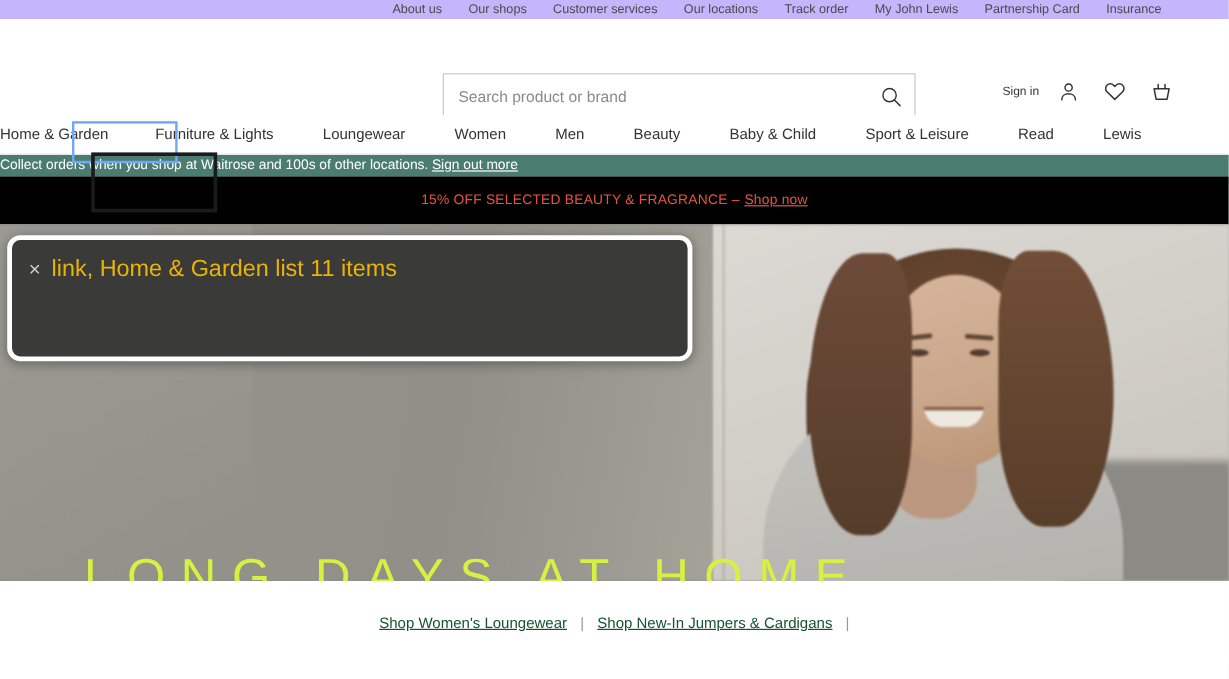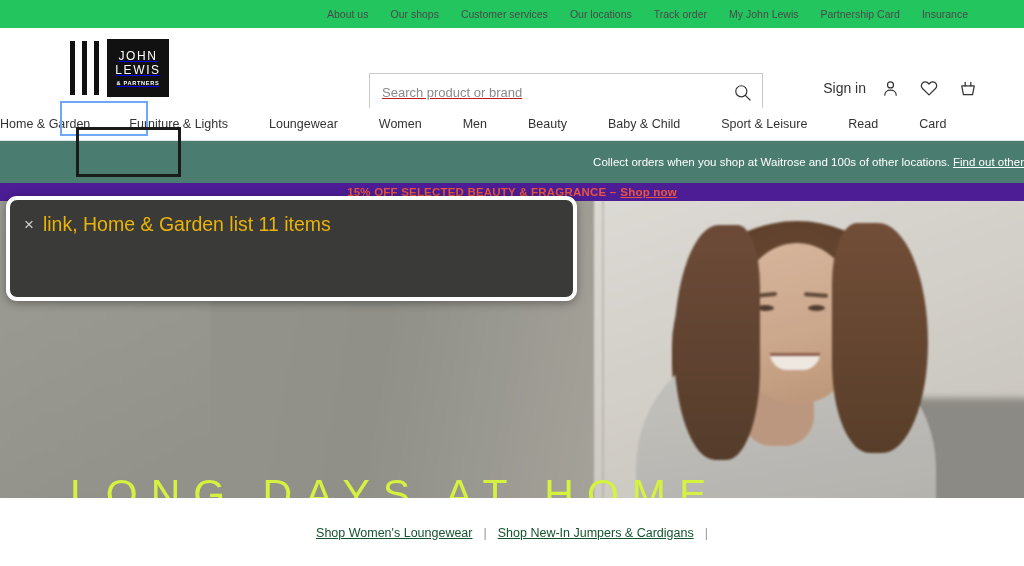--- a/index.html
+++ b/index.html
@@ -5,21 +5,21 @@
   * { box-sizing: border-box; margin: 0; padding: 0; }
   html, body {
     width: 1024px; height: 566px;
     font-family: "Liberation Sans", sans-serif;
     background: #ffffff; overflow: hidden;
   }
   #page { position: relative; width: 1024px; height: 566px; }
 
   
   .utility-bar {
-    height: 28px; background: #22c55e;
+    height: 16px; background: #c4b5fd;
     display: flex; align-items: center; justify-content: flex-end;
     padding-right: 56px; gap: 22px;
   }
   .utility-link {
     font-size: 10.5px; color: #4a4a4a; text-decoration: none; white-space: nowrap;
   }
 
   
   .header {
     height: 80px; background: #fff;
@@ -38,58 +38,58 @@
 
   .search-wrap {
     position: absolute; left: 369px; top: 45px;
     width: 394px; height: 38px;
     border: 1px solid #c9c9c9; background: #fff;
     display: flex; align-items: center;
   }
   .search-input {
     flex: 1; border: none; outline: none; background: transparent;
     font-family: "Liberation Sans", sans-serif;
-    font-size: 13px; color: #b91c1c; padding: 0 12px; text-decoration: underline;
+    font-size: 13px; color: #b91c1c; padding: 0 12px;
   }
   .search-input::placeholder { color: #8a8a8a; }
   .search-btn {
     width: 40px; height: 36px; border: none; background: transparent;
     display: flex; align-items: center; justify-content: center; cursor: pointer;
   }
 
   .account {
     position: absolute; right: 46px; top: 50px;
     display: flex; align-items: center; gap: 19px;
   }
-  .signin-link { font-size: 14px; color: #333; text-decoration: none; margin-right: -4px; }
+  .signin-link { font-size: 10px; color: #333; text-decoration: none; margin-right: -4px; }
   .acc-icon { display: flex; align-items: center; justify-content: center; cursor: pointer; }
 
   
   .main-nav {
     height: 33px; background: #fff; border-bottom: 1px solid #e3e3e3;
     display: flex; align-items: center; gap: 0;
     position: relative;
   }
   .nav-item {
     font-size: 12.5px; color: #333; text-decoration: none;
     white-space: nowrap; padding: 0 0; margin-right: 41px;
   }
   .nav-item.first { margin-right: 39px; }
 
   
   .green-banner {
-    height: 42px; background: #4a7d70; color: #fff;
-    display: flex; align-items: center; justify-content: flex-end;
+    height: 18px; background: #4a7d70; color: #fff;
+    display: flex; align-items: center; justify-content: flex-start;
     font-size: 11.5px;
   }
   .green-banner a { color: #fff; text-decoration: underline; margin-left: 3px; }
   .promo-banner {
-    height: 18px; background: #4c1d95;
+    height: 40px; background: #000000;
     display: flex; align-items: center; justify-content: center;
-    font-size: 11.5px; color: #e8543f; font-weight: 700; letter-spacing: 0.2px;
+    font-size: 11.5px; color: #e8543f; font-weight: 400; letter-spacing: 0.2px;
   }
   .promo-banner a { color: #e8543f; text-decoration: underline; margin-left: 4px; }
 
   
   .hero {
     position: relative; height: 297px; width: 1024px; overflow: hidden;
     background: #737373;
   }
   .hero-bg {
     position: absolute; inset: 0;
@@ -221,32 +221,20 @@
     <a class="utility-link" href="#">Customer services</a>
     <a class="utility-link" href="#">Our locations</a>
     <a class="utility-link" href="#">Track order</a>
     <a class="utility-link" href="#">My John Lewis</a>
     <a class="utility-link" href="#">Partnership Card</a>
     <a class="utility-link" href="#">Insurance</a>
   </div>
 
   <div class="header">
 
-    <a class="logo" href="#">
-      <span class="logo-bars">
-        <span class="logo-bar"></span>
-        <span class="logo-bar"></span>
-        <span class="logo-bar"></span>
-      </span>
-      <span class="logo-box">
-        <span class="logo-word">JOHN</span>
-        <span class="logo-word">LEWIS</span>
-        <span class="logo-sub">&amp; PARTNERS</span>
-      </span>
-    </a>
 
     <div class="search-wrap">
       <input class="search-input" type="text" placeholder="Search product or brand" style="">
       <button class="search-btn">
         <svg width="19" height="19" viewBox="0 0 24 24" fill="none" stroke="#333" stroke-width="1.5">
           <circle cx="10.5" cy="10.5" r="7"></circle>
           <line x1="15.6" y1="15.6" x2="21.5" y2="21.5" stroke-linecap="round"></line>
         </svg>
       </button>
     </div>
@@ -276,27 +264,27 @@
   <div class="main-nav">
     <a class="nav-item first" href="#">Home &amp; Garden</a>
     <a class="nav-item" href="#">Furniture &amp; Lights</a>
     <a class="nav-item" href="#">Loungewear</a>
     <a class="nav-item" href="#">Women</a>
     <a class="nav-item" href="#">Men</a>
     <a class="nav-item" href="#">Beauty</a>
     <a class="nav-item" href="#">Baby &amp; Child</a>
     <a class="nav-item" href="#">Sport &amp; Leisure</a>
     <a class="nav-item" href="#">Read</a>
-    <a class="nav-item" href="#">Card</a>
+    <a class="nav-item" href="#">Lewis</a>
 
   </div>
 
   <div class="green-banner">
     <span>Collect orders when you shop at Waitrose and 100s of other locations.</span>
-    <a href="#">Find out other</a>
+    <a href="#">Sign out more</a>
   </div>
 
   <div class="promo-banner">
     <span>15% OFF SELECTED BEAUTY &amp; FRAGRANCE –</span>
     <a href="#">Shop now</a>
   </div>
 
   <div class="hero">
     <div class="hero-bg"></div>
 

